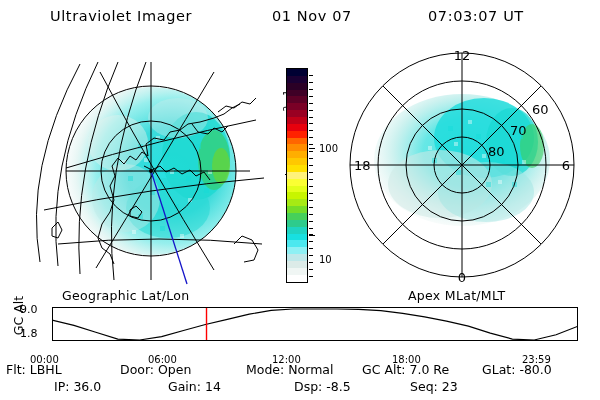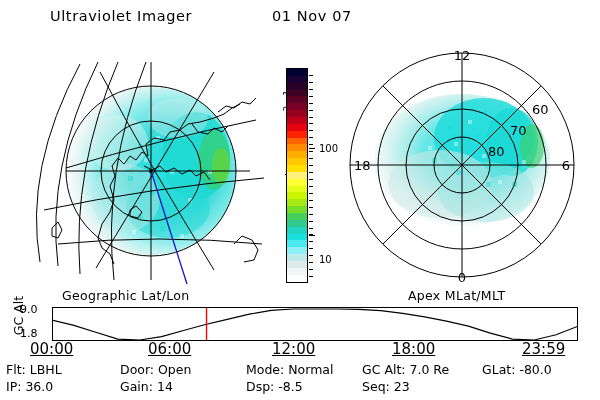--- a/index.html
+++ b/index.html
@@ -40,39 +40,40 @@
   #cap-apex{left:408px;top:288px;}
 
   
   #strip-wrap{left:0;top:300px;width:600px;height:58px;}
   #strip-ylabel{
     position:absolute;left:-12px;top:8px;width:60px;
     transform:rotate(-90deg);transform-origin:center center;
     text-align:center;font-size:12.5px;white-space:nowrap;
   }
   .strip-ytick{position:absolute;left:20px;font-size:11px;transform:translateY(-50%);}
-  #strip-xlabels span{position:absolute;top:40px;font-size:15px;white-space:nowrap;text-decoration:underline;}
+  #strip-xlabels span{position:absolute;top:54px;font-size:10px;white-space:nowrap;}
 
   
   #status{top:362px;left:0;width:600px;height:36px;}
   #status span{position:absolute;font-size:12.5px;white-space:nowrap;}
   .st-r1{top:0;}
-  .st-r2{top:17px;}
+  .st-r2{top:17px;margin-left:48px;}
   .st-c1{left:6px;}
   .st-c2{left:120px;}
   .st-c3{left:246px;}
   .st-c4{left:362px;}
   .st-c5{left:482px;}
 </style>
 </head>
 <body>
 
 <div id="header" class="abs">
   <span id="hdr-title">Ultraviolet Imager</span>
   <span id="hdr-date">01 Nov 07</span>
+  <span id="hdr-time">07:03:07 UT</span>
 </div>
 
 <div class="abs" style="left:18px;top:48px;width:250px;height:240px;">
   <svg width="250" height="240" viewBox="0 0 250 240">
     <defs>
       <clipPath id="geoDisc">
           <circle cx="133" cy="123" r="85"></circle>
         </clipPath>
       <radialGradient id="auroraGeo" cx="62%" cy="50%" r="62%">
         <stop offset="0%" stop-color="#18e0e0" stop-opacity=".95"></stop>

